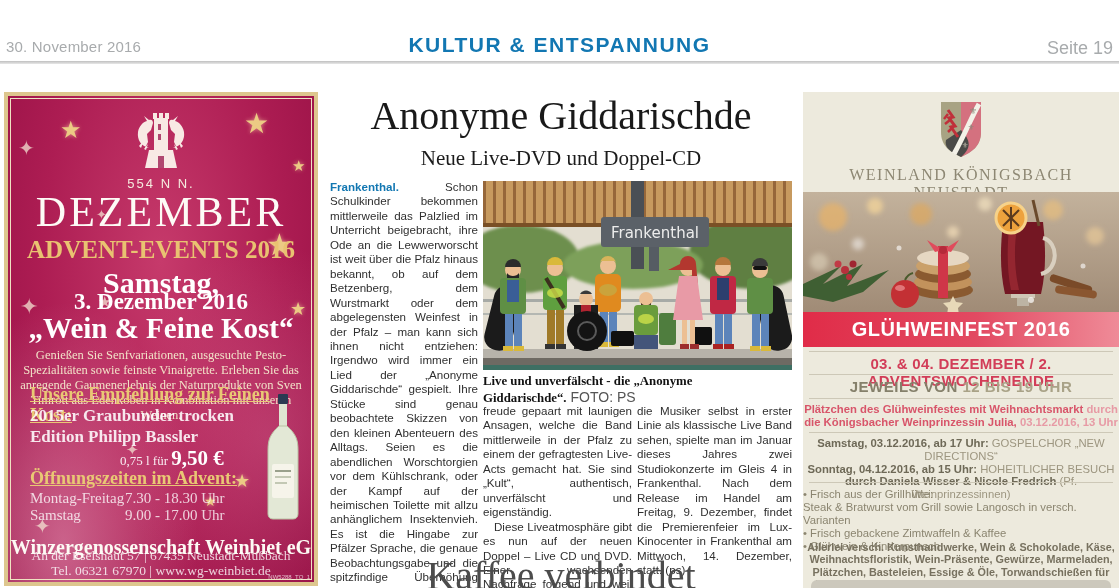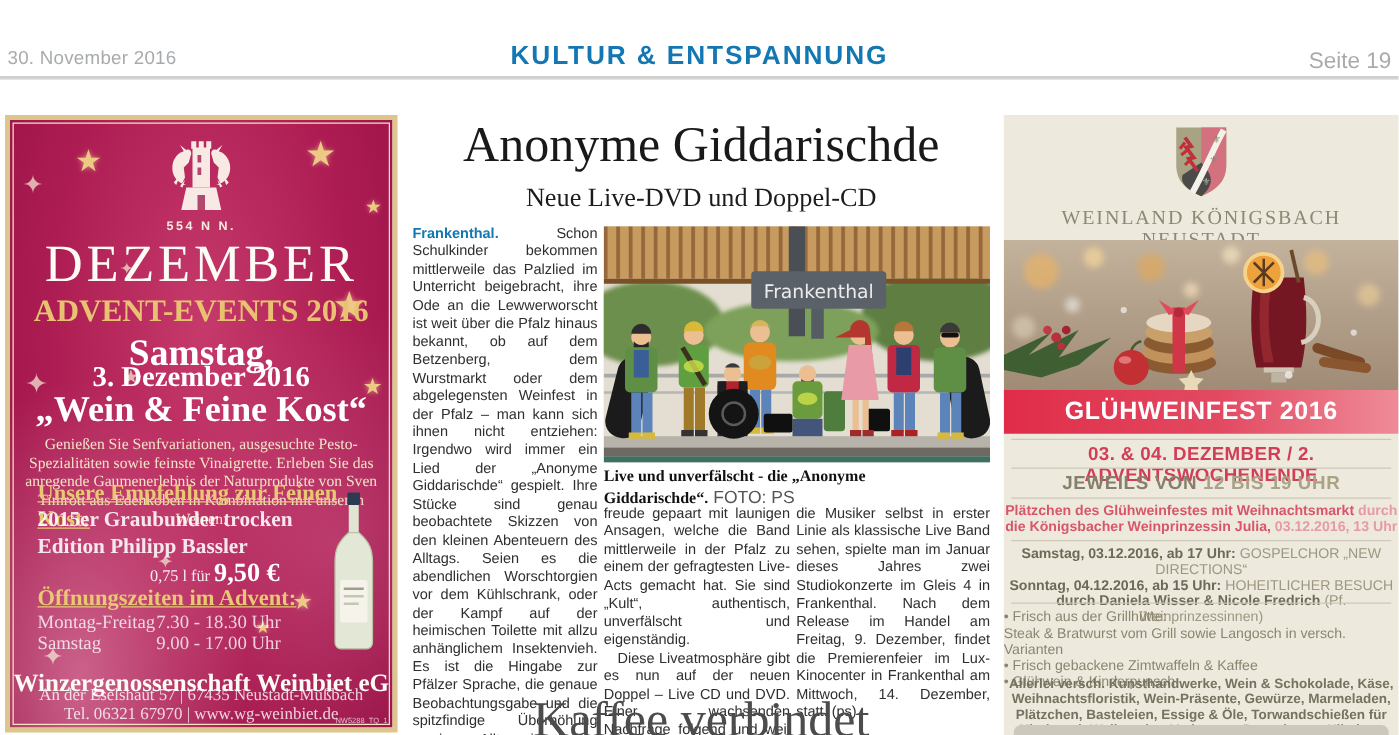--- a/index.html
+++ b/index.html
@@ -20,22 +20,22 @@
              border:4px solid #ddc68e; outline:1px solid #efe3c2; outline-offset:-7px;
              background:
                radial-gradient(ellipse at 18% 92%, rgba(236,160,190,.55) 0%, rgba(236,160,190,0) 38%),
                radial-gradient(ellipse at 85% 70%, rgba(220,120,160,.35) 0%, rgba(220,120,160,0) 40%),
                radial-gradient(ellipse at 50% 34%, #c63a6b 0%, #ad1d53 55%, #960f44 100%);
              overflow:hidden; color:#fff; }
   .left-ad .star { position:absolute; line-height:1; }
   .star-gold { color:#ecca84; text-shadow:0 0 4px rgba(255,230,170,.6); }
   .star-pale { color:#f4e3d2; opacity:.75; }
   .la-crest { position:absolute; left:50%; top:8px; transform:translateX(-50%); }
-  .la-alt { position:absolute; left:0; right:0; top:80px; text-align:center; font-size:10px;
-            letter-spacing:2px; color:#f6ecdf; font-weight:bold; }
+  .la-alt { position:absolute; left:0; right:0; top:80px; text-align:center; font-size:13px;
+            letter-spacing:2px; color:#f6ecdf; font-weight:normal; }
   .la-brand { position:absolute; left:0; right:0; top:92px; text-align:center;
               font-family:"Liberation Serif", serif; font-size:42px; letter-spacing:3px; color:#fdfbf6; }
   .la-events { position:absolute; left:0; right:0; top:140px; text-align:center;
                font-family:"Liberation Serif", serif; font-weight:bold; font-size:25px; color:#e9c271; }
   .la-day   { position:absolute; left:0; right:0; top:170px; text-align:center;
               font-family:"Liberation Serif", serif; font-weight:bold; font-size:30px; }
   .la-date  { position:absolute; left:0; right:0; top:193px; text-align:center;
               font-family:"Liberation Serif", serif; font-weight:bold; font-size:23px; }
   .la-event { position:absolute; left:0; right:0; top:216px; text-align:center;
               font-family:"Liberation Serif", serif; font-weight:bold; font-size:29px; }

